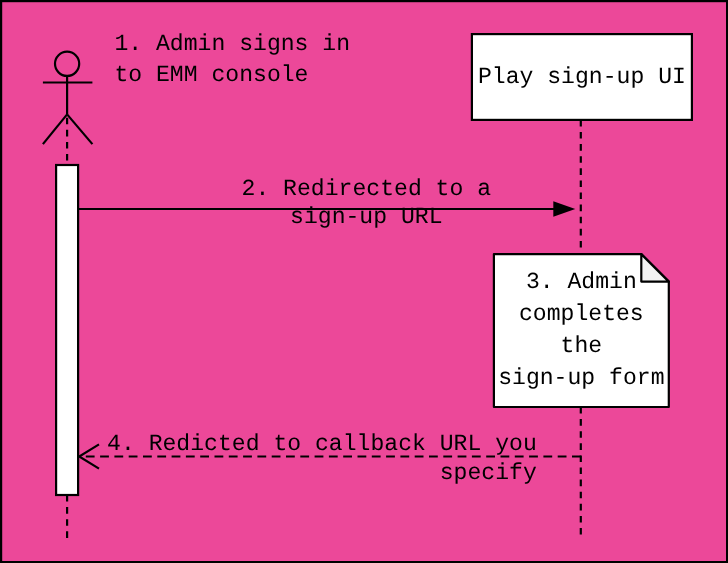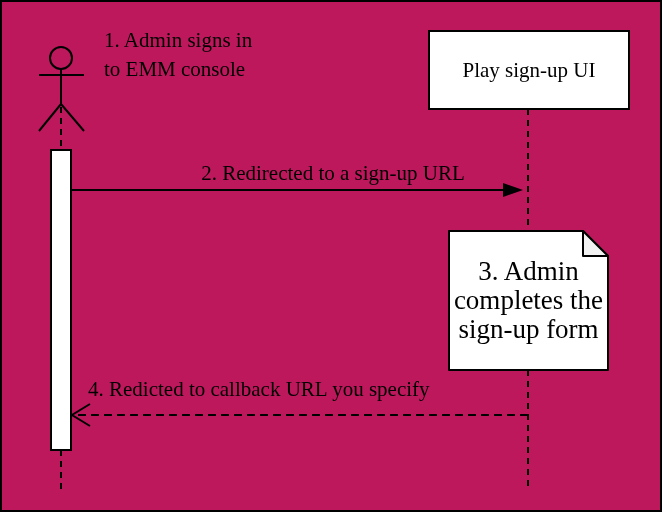--- a/index.html
+++ b/index.html
@@ -1,21 +1,21 @@
 <!DOCTYPE html>
 <html><head>
 <meta charset="utf-8">
 <style>
   html, body { margin: 0; padding: 0; background: #ffffff; }
   .frame {
     position: relative;
     width: 662px;
     height: 512px;
-    background: #be185d;
-    font-family: Liberation Serif, serif;
+    background: #ec4899;
+    font-family: Liberation Mono, monospace;
     color: #000000;
     overflow: hidden;
   }
   .outer-border {
     position: absolute;
     inset: 0;
     border: 2px solid #000000;
     box-sizing: border-box;
     pointer-events: none;
   }
@@ -39,23 +39,23 @@
   }
   .lbl-step2 {
     left: 142px;
     top: 160px;
     width: 302px;
     text-align: center;
     margin-left: 40px;
   }
   .lbl-step4 {
     left: 88px;
-    top: 376px;
+    top: 392px;
     width: 400px;
-    text-align: left;
+    text-align: right;
   }
   .objbox-label {
     position: absolute;
     left: 429px;
     top: 31px;
     width: 200px;
     height: 78px;
     display: flex;
     align-items: center;
     justify-content: center;
@@ -65,21 +65,21 @@
   .note-label {
     position: absolute;
     left: 449px;
     top: 231px;
     width: 159px;
     height: 139px;
     display: flex;
     align-items: center;
     justify-content: center;
     text-align: center;
-    font-size: 27px;
+    font-size: 21px;
     line-height: 29px;
     white-space: pre-line;
   }
 </style>
 </head>
 <body>
 
 <div class="frame">
 
   <svg class="layer" width="662" height="512" viewBox="0 0 662 512">

